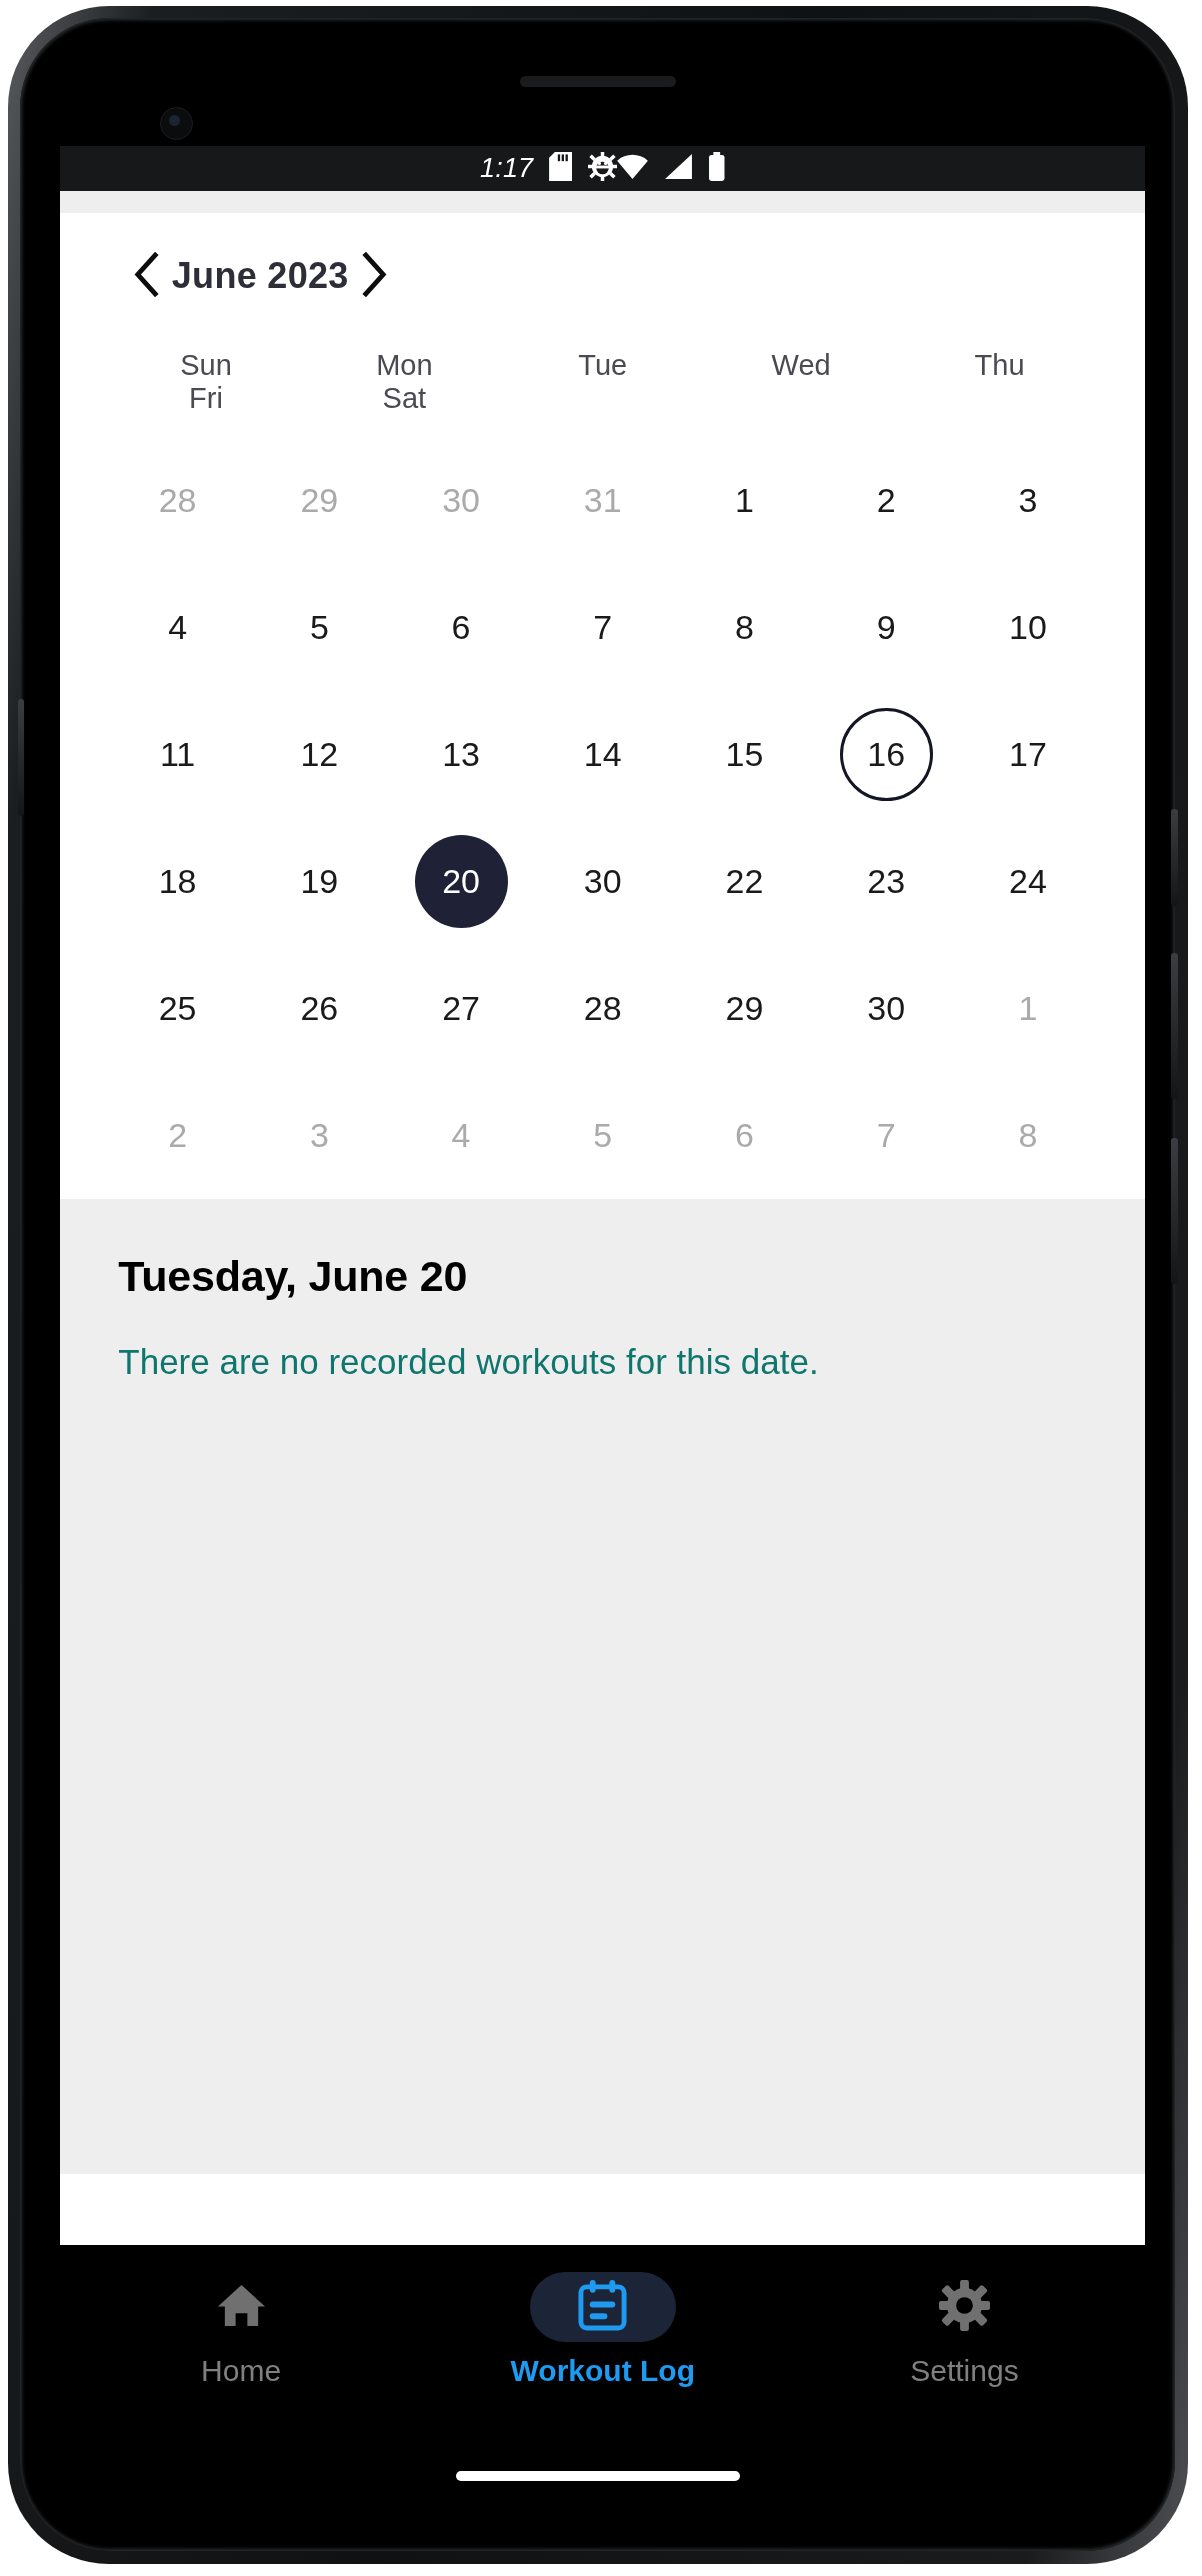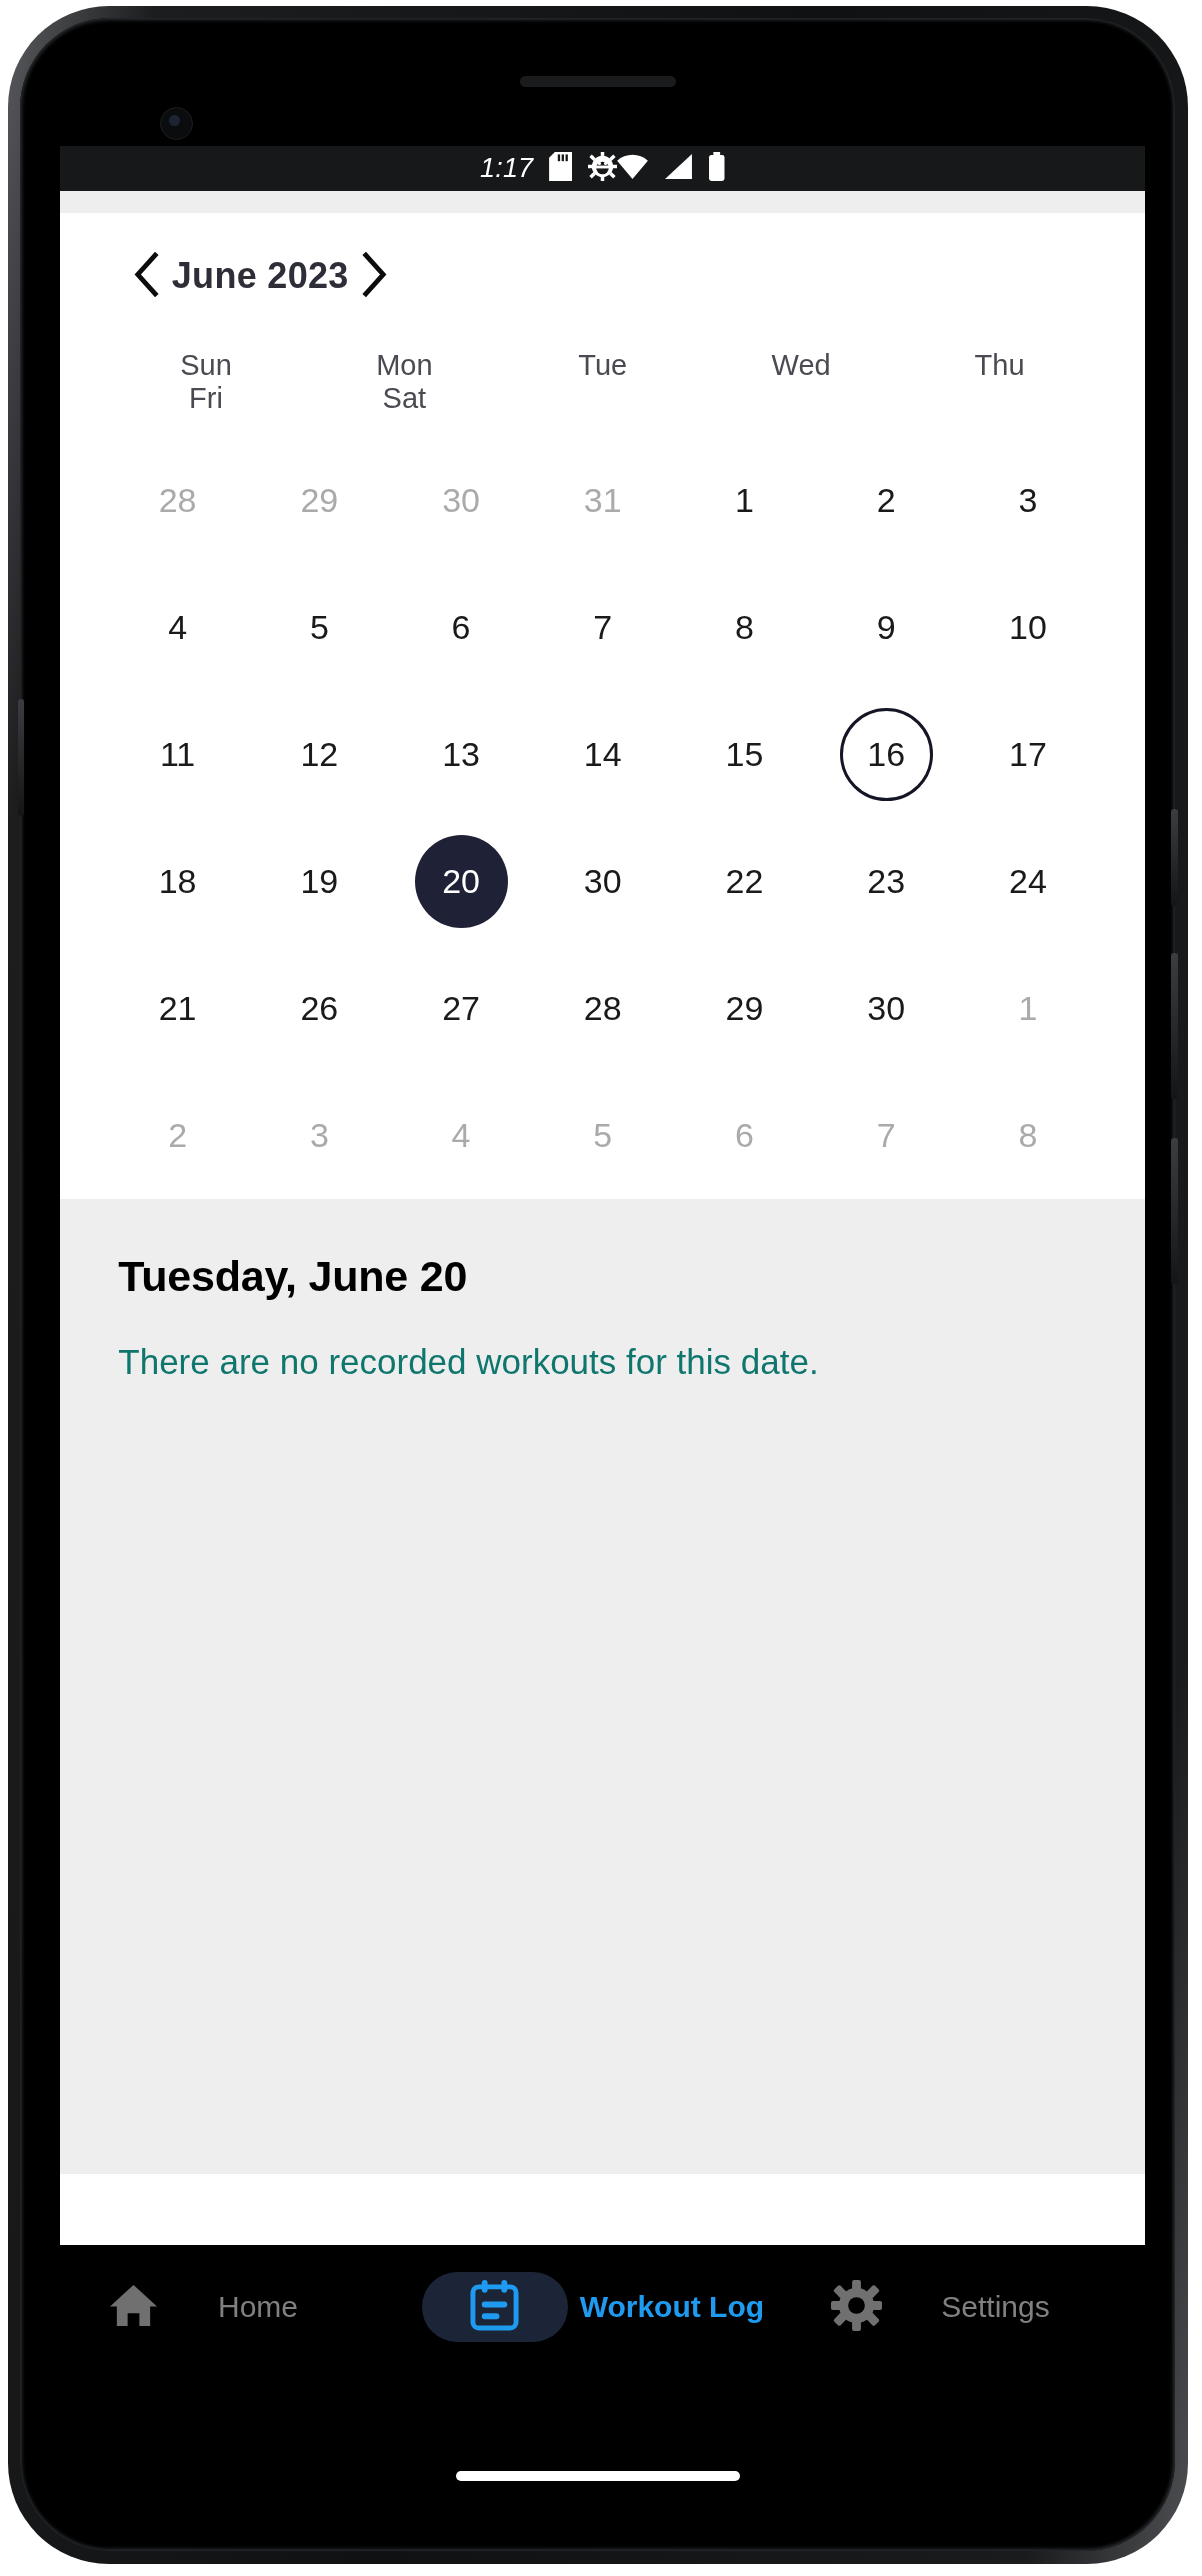--- a/index.html
+++ b/index.html
@@ -226,21 +226,21 @@
     width: 1085px;
     height: 214px;
     background: #000000;
     display: flex;
     align-items: flex-start;
     padding-top: 27px;
   }
   .nav-item {
     flex: 1;
     display: flex;
-    flex-direction: row;
+    flex-direction: column;
     align-items: center;
     gap: 11.7px;
     cursor: pointer;
   }
   .nav-icon-pill {
     width: 146px;
     height: 70px;
     border-radius: 35px;
     display: flex;
     align-items: center;
@@ -449,21 +449,21 @@
               <div class="day-cell">
                 <div class="day-num">22</div>
               </div>
               <div class="day-cell">
                 <div class="day-num">23</div>
               </div>
               <div class="day-cell">
                 <div class="day-num">24</div>
               </div>
               <div class="day-cell">
-                <div class="day-num">21</div>
+                <div class="day-num">25</div>
               </div>
               <div class="day-cell">
                 <div class="day-num">26</div>
               </div>
               <div class="day-cell">
                 <div class="day-num">27</div>
               </div>
               <div class="day-cell">
                 <div class="day-num">28</div>
               </div>

